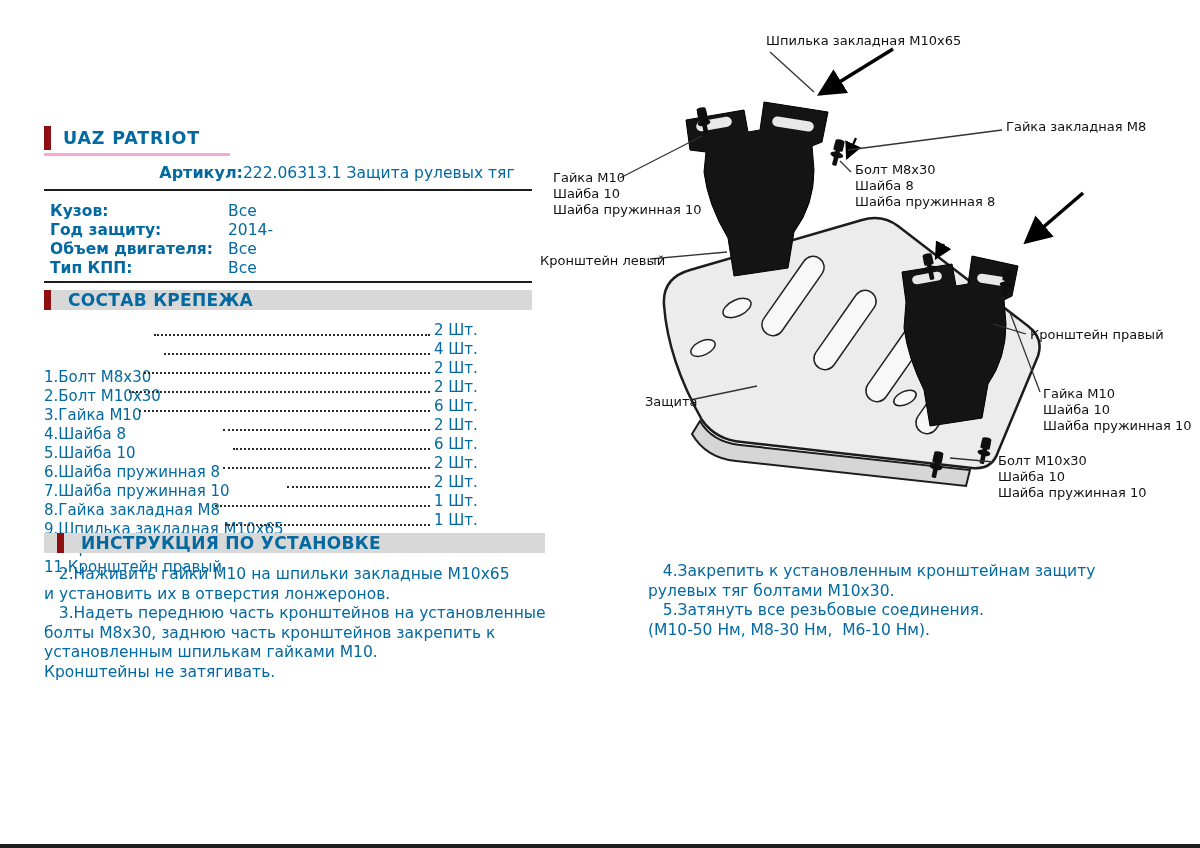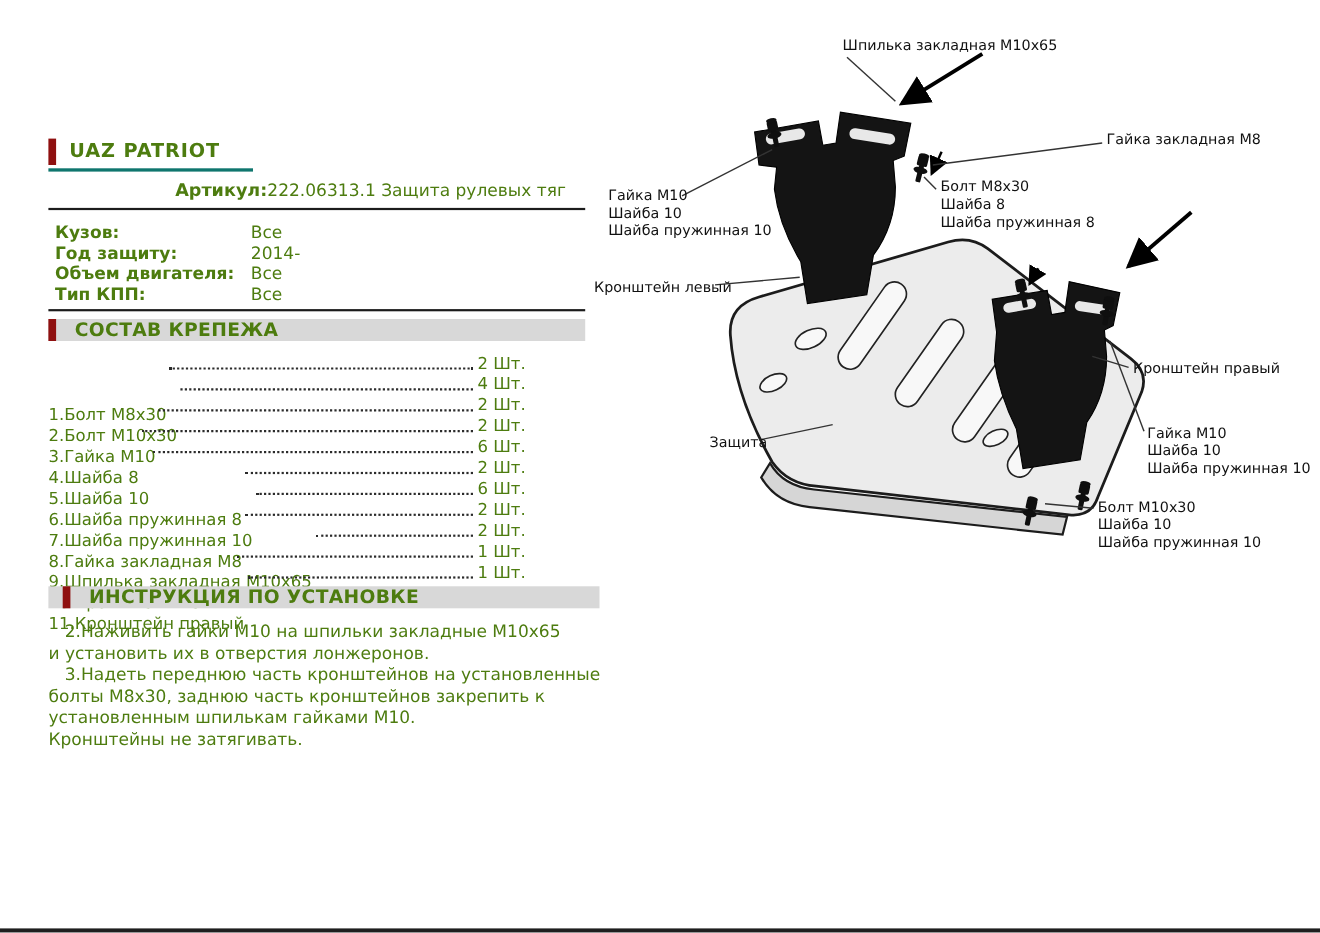--- a/index.html
+++ b/index.html
@@ -1,21 +1,21 @@
 <!DOCTYPE html>
 <html><head>
 <meta charset="utf-8">
 <style>
   html,body{margin:0;padding:0;background:#fff;}
   .page{position:relative;width:1200px;height:848px;background:#ffffff;overflow:hidden;
-        font-family:"DejaVu Sans","Liberation Sans",sans-serif;color:#4d7c0f;}
+        font-family:"DejaVu Sans","Liberation Sans",sans-serif;color:#0369a1;}
 
   
   .title-block{position:absolute;left:44px;top:126px;width:186px;display:flex;align-items:stretch;
-               border-bottom:3px solid #0f766e;padding-bottom:3px;}
+               border-bottom:3px solid #f9a8d4;padding-bottom:3px;}
   .accent-chip{width:7px;background:#8F1010;flex:0 0 7px;}
   .title-text{font-size:17.5px;font-weight:700;letter-spacing:.8px;line-height:24px;margin-left:12px;}
 
   
   .abs{position:absolute;}
   .article-row{left:50px;top:163px;font-size:15.5px;white-space:nowrap;text-align:right;}
   .article-row .lbl{display:inline-block;width:193px;font-weight:700;font-size:16px;}
   .rule{position:absolute;height:0;border-top:2px solid #1c1c1c;}
   #rule1{left:44px;top:189px;width:488px;}
   #rule2{left:44px;top:281px;width:488px;}
@@ -239,15 +239,21 @@
   </div>
 
   <div class="instr-col" id="instr-left">
     <p>   2.Наживить гайки М10 на шпильки закладные М10х65
 и установить их в отверстия лонжеронов.</p>
     <p>   3.Надеть переднюю часть кронштейнов на установленные
 болты М8х30, заднюю часть кронштейнов закрепить к
 установленным шпилькам гайками М10.
 Кронштейны не затягивать.</p>
   </div>
+  <div class="instr-col" id="instr-right">
+    <p>   4.Закрепить к установленным кронштейнам защиту
+рулевых тяг болтами М10х30.</p>
+    <p>   5.Затянуть все резьбовые соединения.
+(М10-50 Нм, М8-30 Нм,  М6-10 Нм).</p>
+  </div>
 
   <div class="bottom-edge"></div>
 </div>
 
 </body></html>

